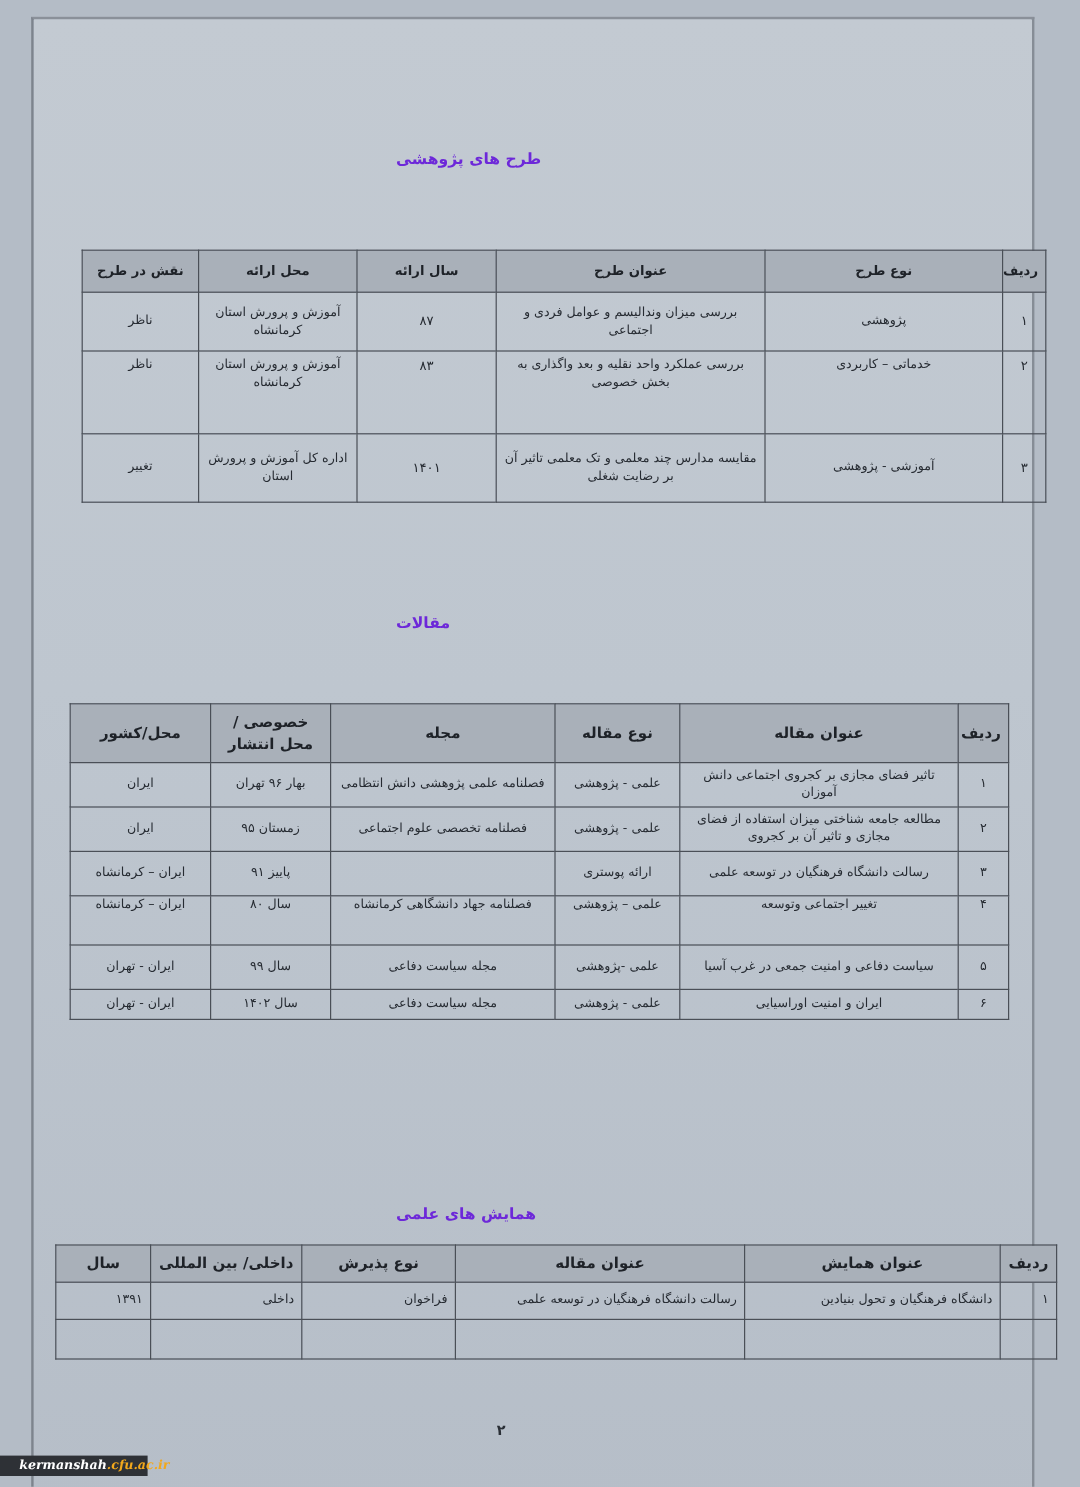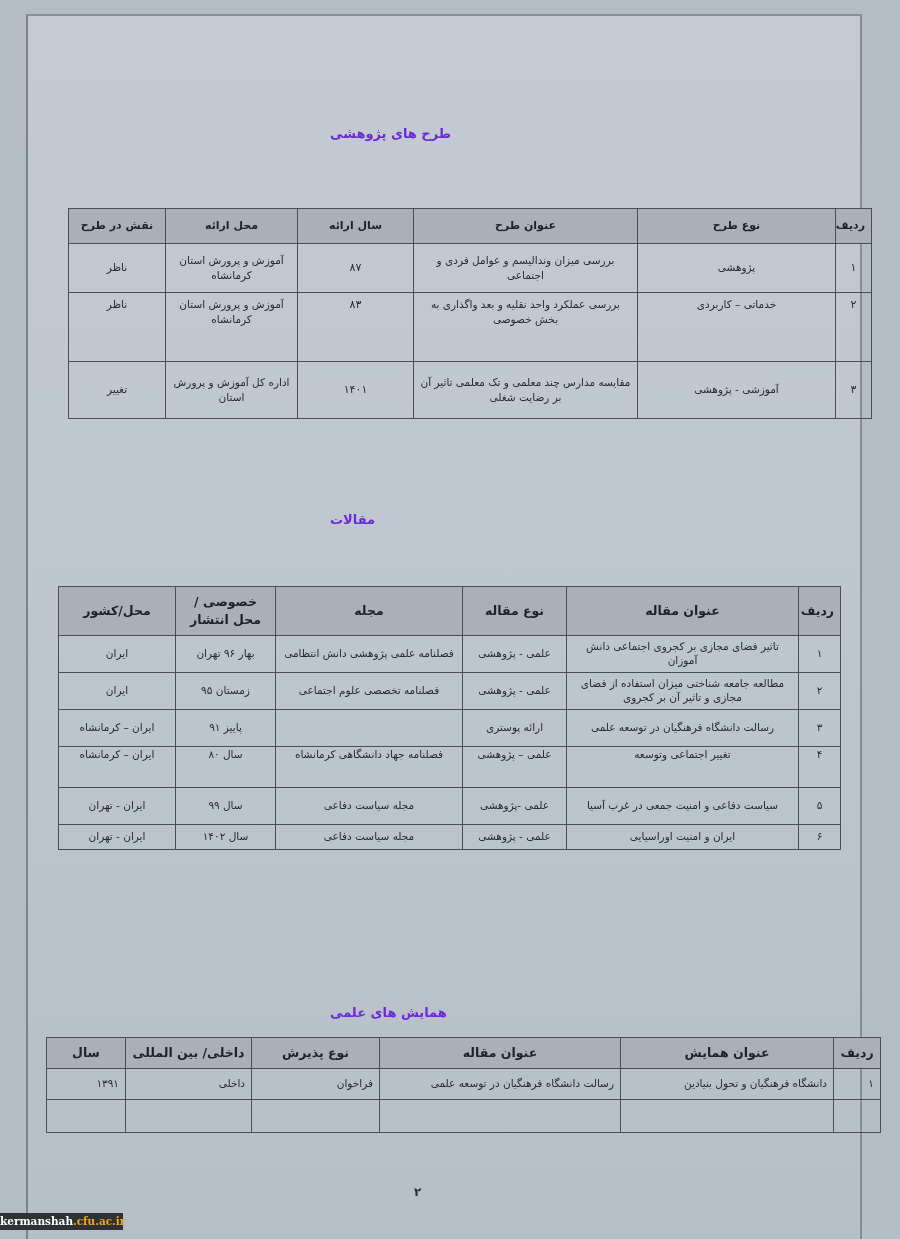--- a/index.html
+++ b/index.html
@@ -89,24 +89,25 @@
       color: #2a2f36;
     }
     .watermark {
       position: absolute;
       left: 0;
       top: 1213px;
       width: 123px;
       height: 17px;
       background: #2e3136;
       font-family: "DejaVu Serif", serif;
+      font-style: italic;
       font-weight: bold;
       font-size: 10.5px;
       line-height: 17px;
-      padding-left: 0;
+      padding-left: 16px;
       box-sizing: border-box;
       white-space: nowrap;
     }
     .wm-a { color: #ffffff; }
     .wm-b { color: #f2a81c; }
   </style>
 </head>
 <body>
 
 <div class="page"></div>

